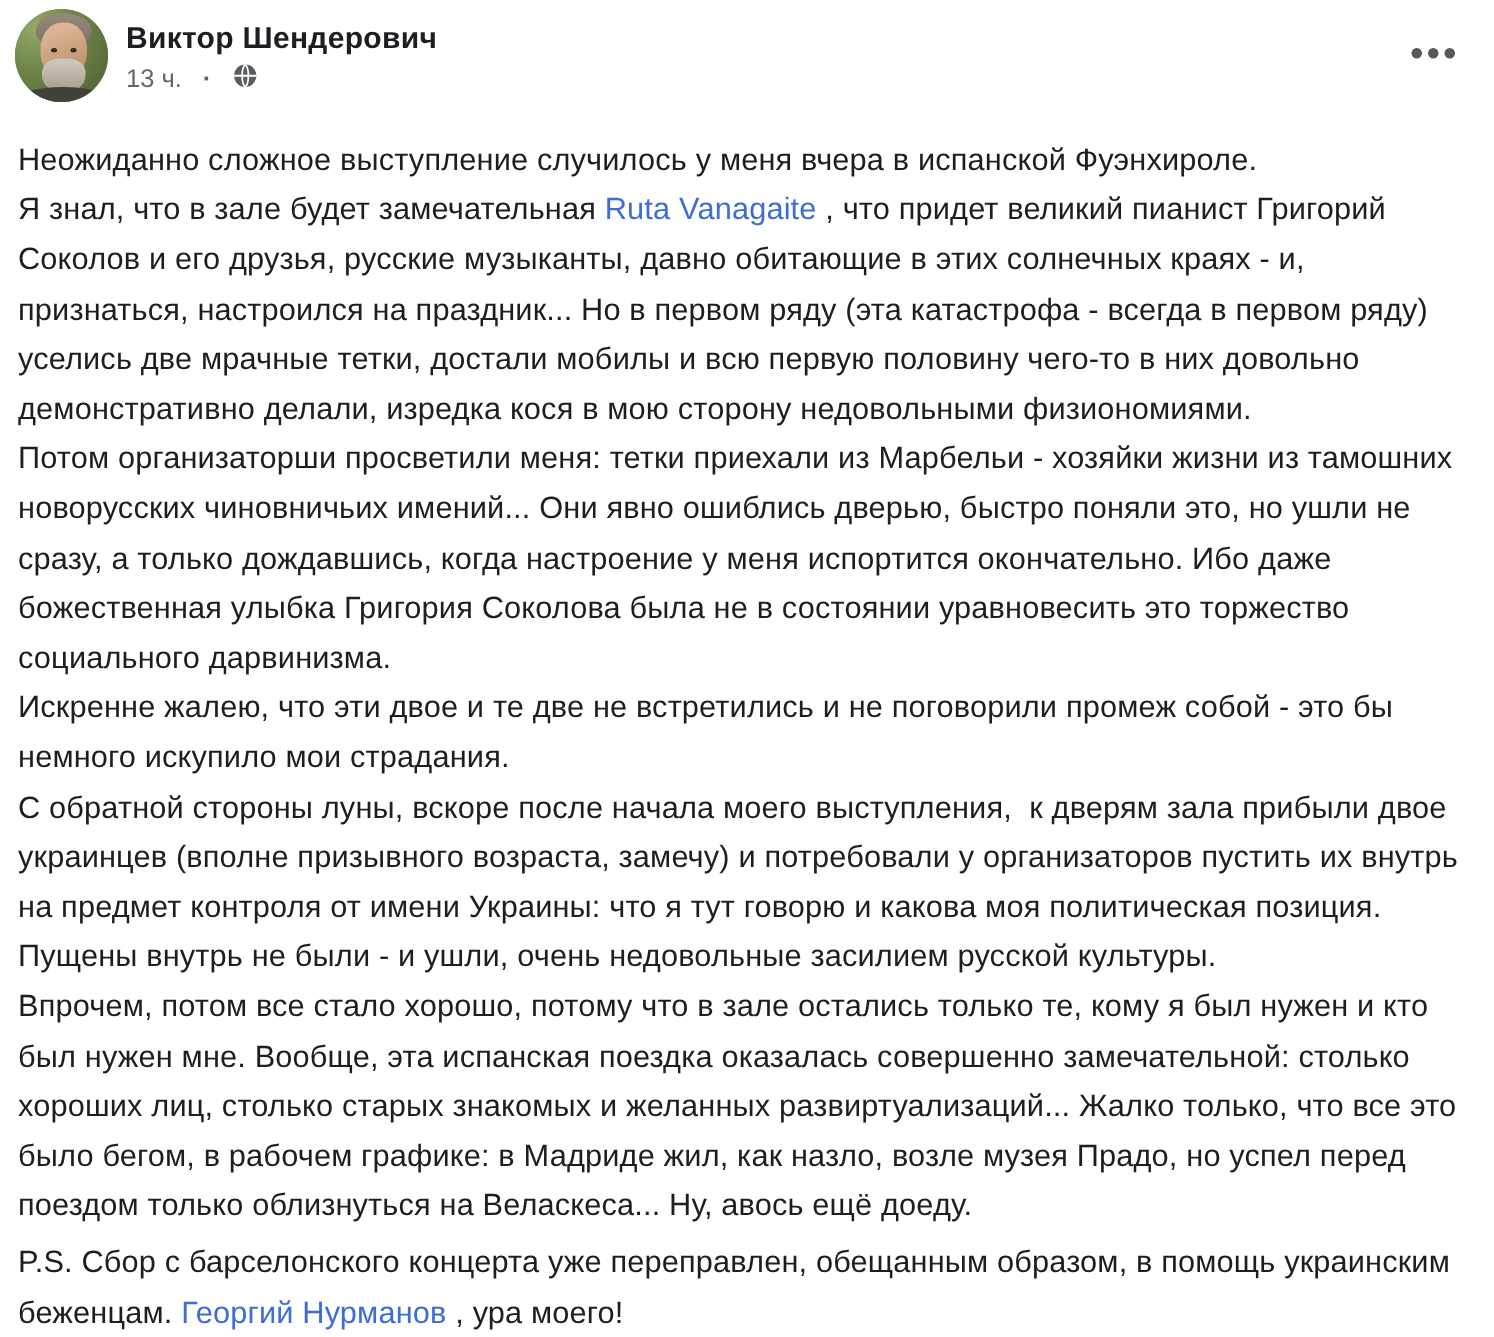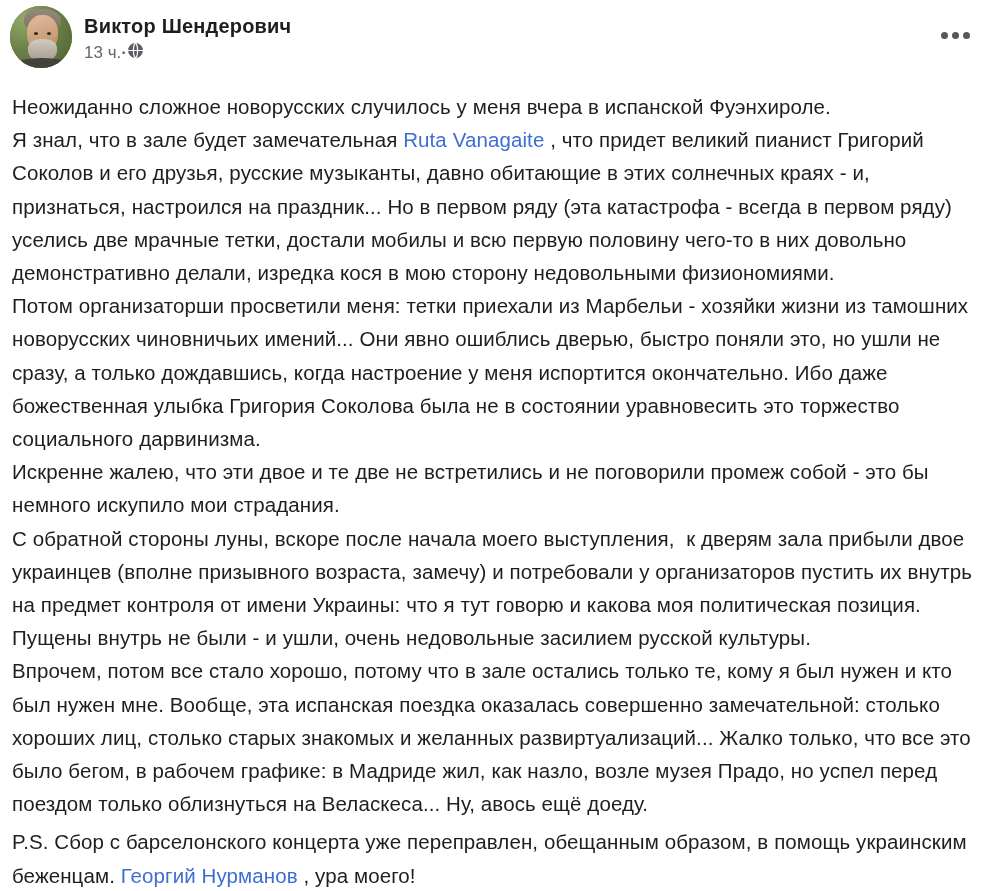--- a/index.html
+++ b/index.html
@@ -27,21 +27,21 @@
   .avatar .eye.e1 { left:24px; } .avatar .eye.e2 { left:37px; }
   .avatar .beard { position:absolute; left:18px; top:33px; width:29px; height:23px;
     border-radius: 42% 42% 52% 52%; background: linear-gradient(#cdc6ba 10%,#a89f92 90%); }
   .avatar .shoulders { position:absolute; left:0px; bottom:-8px; width:64px; height:18px;
     border-radius: 50% 50% 0 0; background:#43423a; }
   .hmeta { margin-left: 84px; padding-top: 9px; }
   .author {
     display:inline-block; font-size: 20px; font-weight: 700; color:#1c1e21;
     cursor: pointer; letter-spacing: .2px;
   }
-  .sub { display: flex; align-items: center; gap: 0; margin-top: 3px;
+  .sub { display: flex; align-items: center; gap: 14px; margin-top: 3px;
     color: #65676b; font-size: 17px; }
   .sub .ts { cursor: pointer; }
   .sub .sep { font-weight: 700; }
   .globe { display: inline-block; margin-top: 1px; }
   .more { position: absolute; right: 24px; top: 26px; display: flex; gap: 4px;
     padding: 6px 2px; cursor: pointer; }
   .more .d { width: 7px; height: 7px; border-radius: 50%; background: #56585e; }
   
   .content {
     padding: 16px 22px 0 12px;
@@ -85,21 +85,21 @@
     </div>
 
     <div class="more">
       <span class="d"></span>
       <span class="d"></span>
       <span class="d"></span>
     </div>
   </div>
 
   <div class="content">
-      <div class="para"><span>Неожиданно сложное новорусских случилось у меня вчера в испанской Фуэнхироле.</span></div>
+      <div class="para"><span>Неожиданно сложное выступление случилось у меня вчера в испанской Фуэнхироле.</span></div>
       <div class="para"><span>Я знал, что в зале будет замечательная </span><a class="plink" href="#">Ruta Vanagaite</a><span> , что придет великий пианист Григорий Соколов и его друзья, русские музыканты, давно обитающие в этих солнечных краях - и, признаться, настроился на праздник... Но в первом ряду (эта катастрофа - всегда в первом ряду) уселись две мрачные тетки, достали мобилы и всю первую половину чего-то в них довольно демонстративно делали, изредка кося в мою сторону недовольными физиономиями.</span></div>
       <div class="para"><span>Потом организаторши просветили меня: тетки приехали из Марбельи - хозяйки жизни из тамошних новорусских чиновничьих имений... Они явно ошиблись дверью, быстро поняли это, но ушли не сразу, а только дождавшись, когда настроение у меня испортится окончательно. Ибо даже божественная улыбка Григория Соколова была не в состоянии уравновесить это торжество социального дарвинизма.</span></div>
       <div class="para"><span>Искренне жалею, что эти двое и те две не встретились и не поговорили промеж собой - это бы немного искупило мои страдания.</span></div>
       <div class="para"><span>С обратной стороны луны, вскоре после начала моего выступления,  к дверям зала прибыли двое украинцев (вполне призывного возраста, замечу) и потребовали у организаторов пустить их внутрь на предмет контроля от имени Украины: что я тут говорю и какова моя политическая позиция. Пущены внутрь не были - и ушли, очень недовольные засилием русской культуры.</span></div>
       <div class="para"><span>Впрочем, потом все стало хорошо, потому что в зале остались только те, кому я был нужен и кто был нужен мне. Вообще, эта испанская поездка оказалась совершенно замечательной: столько хороших лиц, столько старых знакомых и желанных развиртуализаций... Жалко только, что все это было бегом, в рабочем графике: в Мадриде жил, как назло, возле музея Прадо, но успел перед поездом только облизнуться на Веласкеса... Ну, авось ещё доеду.</span></div>
       <div class="para ps"><span>P.S. Сбор с барселонского концерта уже переправлен, обещанным образом, в помощь украинским беженцам. </span><a class="plink" href="#">Георгий Нурманов</a><span> , ура моего!</span></div>
     </div>
 
 </div>
 

